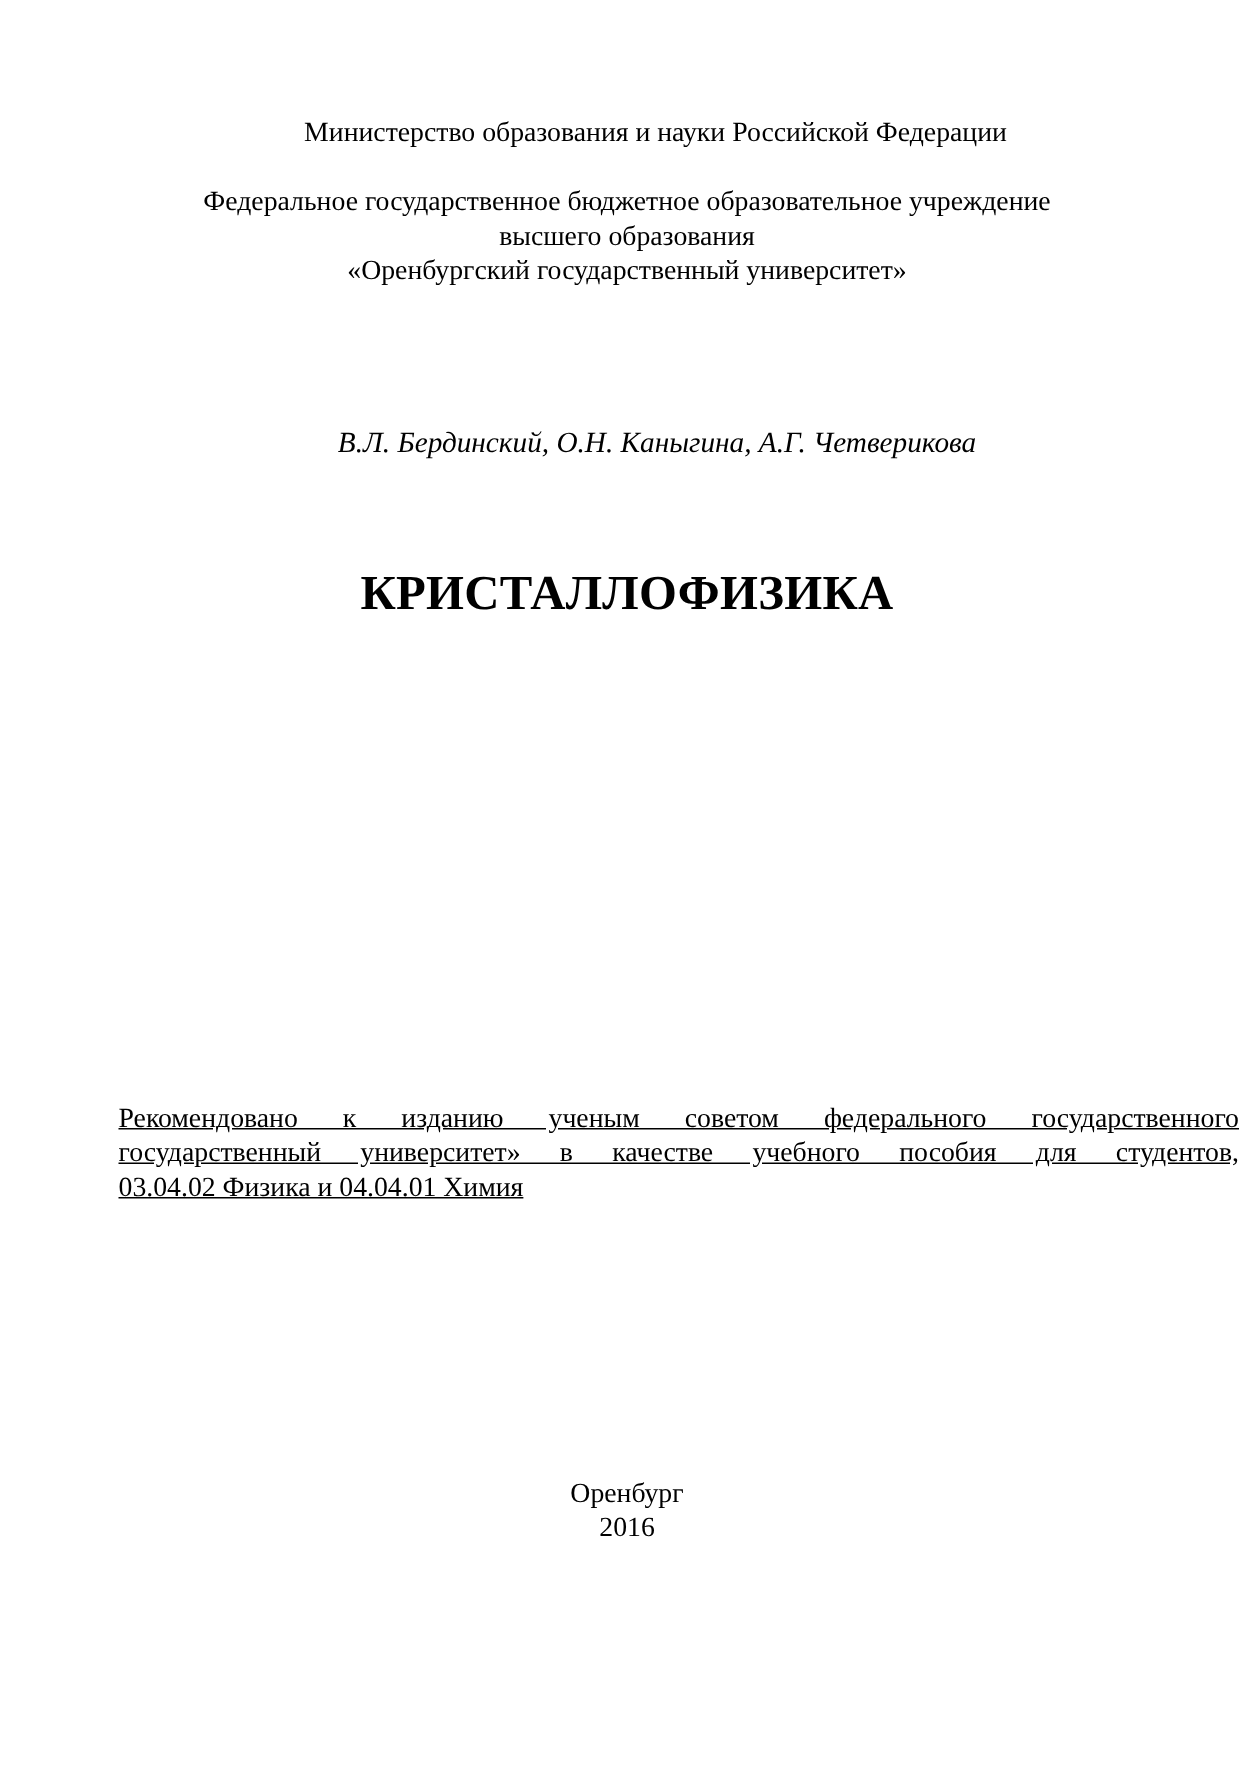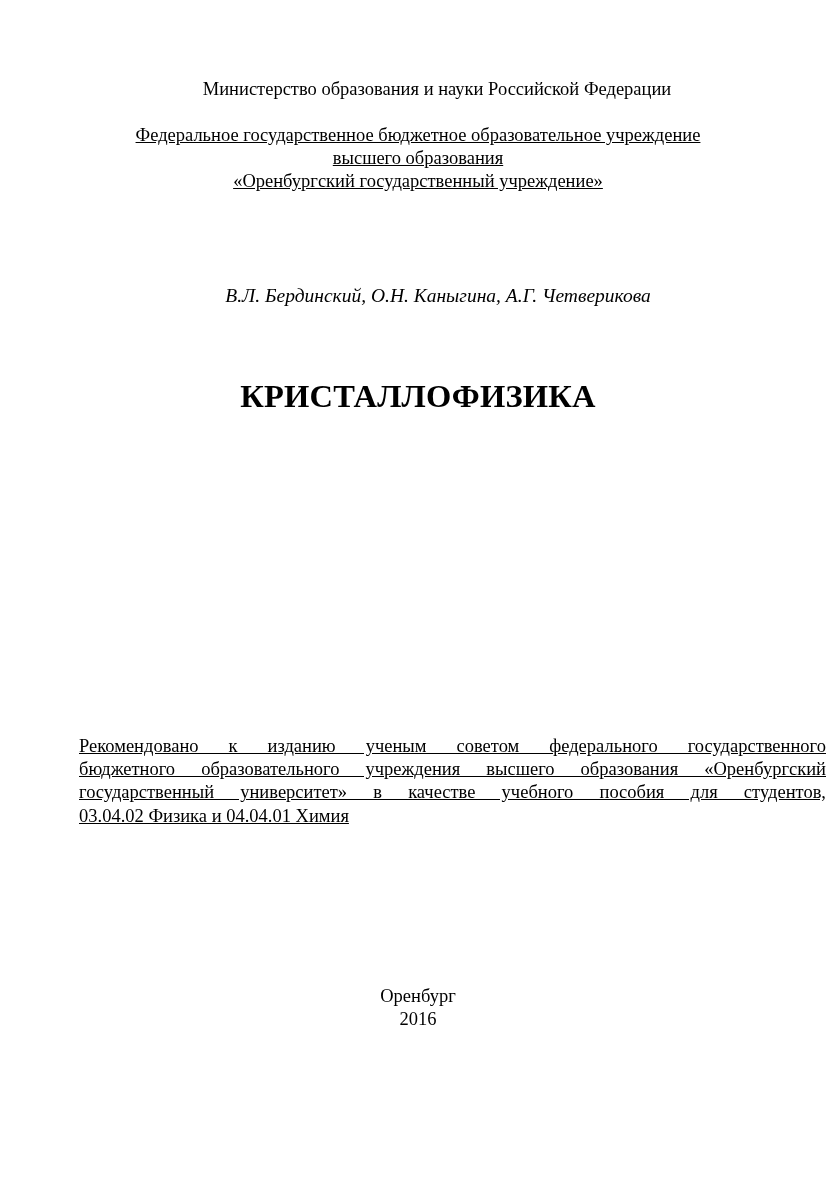--- a/index.html
+++ b/index.html
@@ -32,21 +32,20 @@
       white-space: nowrap;
     }
     .ministry { top: 78px; padding-left: 19px; }
     .institution { top: 124px; }
     .institution .line-row {
       display: block;
       text-align: center;
       font-size: 18.5px;
       line-height: 23px;
       white-space: nowrap;
-      text-decoration: underline;
     }
     .authors {
       top: 284px;
       left: 0;
       width: 876px;
       font-style: italic;
       font-size: 19.5px;
     }
     .title {
       top: 376px;
@@ -81,30 +80,29 @@
 </head>
 <body>
 
 <div class="page">
 
   <div class="line ministry">Министерство образования и науки Российской Федерации</div>
 
   <div class="line institution">
     <span class="line-row">Федеральное государственное бюджетное образовательное учреждение</span>
     <span class="line-row">высшего образования</span>
-    <span class="line-row">«Оренбургский государственный учреждение»</span>
+    <span class="line-row">«Оренбургский государственный университет»</span>
   </div>
 
   <div class="line authors">В.Л. Бердинский, О.Н. Каныгина, А.Г. Четверикова</div>
 
   <div class="line title">КРИСТАЛЛОФИЗИКА</div>
 
   <div class="recommendation">
     <span class="para-line">Рекомендовано к изданию ученым советом федерального государственного</span>
-    <span class="para-line">бюджетного образовательного учреждения высшего образования «Оренбургский</span>
     <span class="para-line">государственный университет» в качестве учебного пособия для студентов,</span>
     <span class="para-line last">03.04.02 Физика и 04.04.01 Химия</span>
   </div>
 
   <div class="line footer-city">Оренбург</div>
 
   <div class="line footer-year">2016</div>
 
 </div>
 

